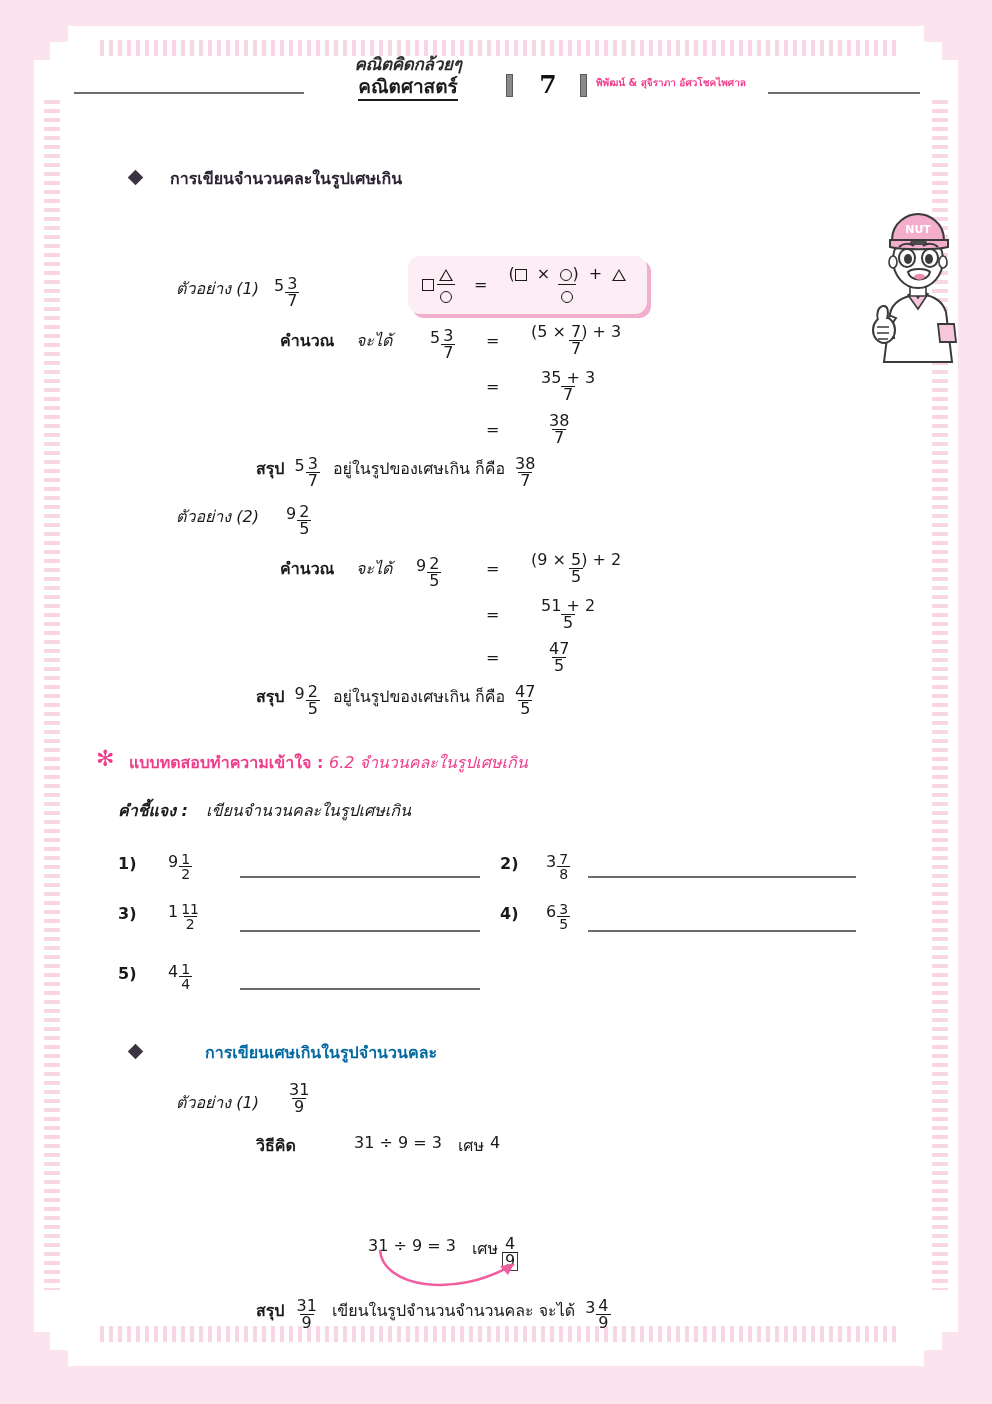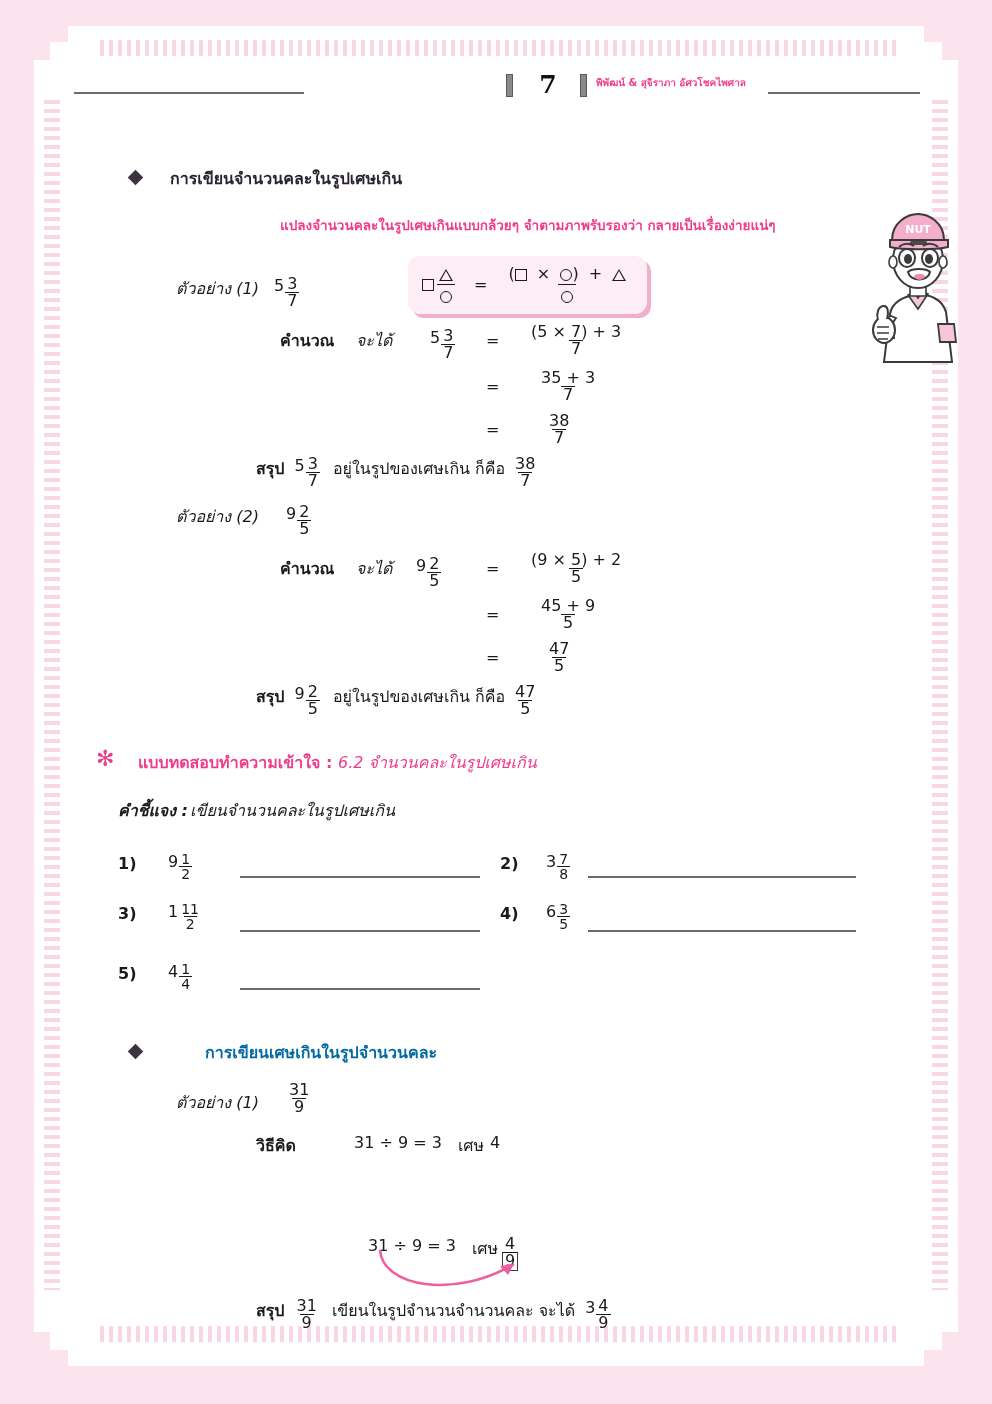--- a/index.html
+++ b/index.html
@@ -270,20 +270,24 @@
   <div class="ticks-h ticks-bottom"></div>
   <div class="ticks-v ticks-left"></div>
   <div class="ticks-v ticks-right"></div>
 </div>
 
 <div class="content">
 
   <div class="header">
     <div class="hdr-rule-left"></div>
     <div class="hdr-rule-right"></div>
+    <div class="hdr-brand">
+      <div class="brand-script">คณิตคิดกล้วยๆ</div>
+      <div class="brand-main">คณิตศาสตร์</div>
+    </div>
     <div class="hdr-bar hdr-bar-1"></div>
     <div class="hdr-pageno">7</div>
     <div class="hdr-bar hdr-bar-2"></div>
     <div class="hdr-authors">พิพัฒน์ &amp; สุจิราภา อัศวโชคไพศาล</div>
   </div>
 
   <div class="mascot">
     <svg width="120" height="160" viewBox="0 0 120 160">
 
       <path d="M32 108 C34 96 46 90 58 89 C72 88 84 93 88 106 L94 156 L26 156 Z" fill="#ffffff" stroke="#3a3a3a" stroke-width="2"></path>
@@ -323,21 +327,20 @@
       <path d="M65 40 C69 37 76 37 80 41" stroke="#3a3a3a" stroke-width="2" fill="none"></path>
 
       <path d="M50 66 C54 62 68 62 72 66 C70 76 52 76 50 66 Z" fill="#ffffff" stroke="#3a3a3a" stroke-width="2"></path>
       <path d="M56 70 C59 67 65 67 67 70 C66 75 57 75 56 70 Z" fill="#f08dae"></path>
     </svg>
   </div>
 
   <div class="diamond" style="left:62px; top:116px;"></div>
   <div class="sec-head" style="left:102px; top:110px;">การเขียนจำนวนคละในรูปเศษเกิน</div>
 
-  <div class="pink-note" style="left:212px; top:158px;">แปลงจำนวนคละในรูปเศษเกินแบบกล้วยๆ จำตามภาพรับรองว่า กลายเป็นเรื่องง่ายแน่ๆ</div>
 
   <div class="inline-row ital" style="left:108px; top:220px; font-style:italic;">
     <span>ตัวอย่าง (1)</span>
   </div>
   <div class="inline-row" style="left:206px; top:220px;">
     <span>5</span>
     <span class="frac">
       <span class="n">3</span>
       <span class="d">7</span>
     </span>
@@ -431,21 +434,21 @@
   <div class="inline-row" style="left:460px; top:496px;">
     <span class="frac">
       <span class="n">(9 × 5) + 2</span>
       <span class="d">5</span>
     </span>
   </div>
 
   <div class="inline-row" style="left:418px; top:549px;">=</div>
   <div class="inline-row" style="left:470px; top:542px;">
     <span class="frac">
-      <span class="n">45 + 9</span>
+      <span class="n">51 + 2</span>
       <span class="d">5</span>
     </span>
   </div>
 
   <div class="inline-row" style="left:418px; top:592px;">=</div>
   <div class="inline-row" style="left:478px; top:585px;">
     <span class="frac">
       <span class="n">47</span>
       <span class="d">5</span>
     </span>
@@ -459,28 +462,28 @@
       <span class="d">5</span>
     </span>
     <span style="font-weight:normal; margin-left:12px;">อยู่ในรูปของเศษเกิน ก็คือ</span>
     <span class="frac" style="font-weight:normal; margin-left:8px;">
       <span class="n">47</span>
       <span class="d">5</span>
     </span>
   </div>
 
   <div class="asterisk" style="left:28px; top:692px;">✻</div>
-  <div class="pink-head" style="left:70px; top:694px;">
+  <div class="pink-head" style="left:61px; top:694px;">
     <span>แบบทดสอบทำความเข้าใจ :</span>
     <span class="ital">6.2 จำนวนคละในรูปเศษเกิน</span>
   </div>
 
   <div class="inline-row b" style="left:50px; top:742px;font-style:italic;">
     <span>คำชี้แจง :</span>
-    <span style="font-weight:normal; margin-left:2px;">เขียนจำนวนคละในรูปเศษเกิน</span>
+    <span style="font-weight:normal; margin-left:18px;">เขียนจำนวนคละในรูปเศษเกิน</span>
   </div>
 
   <div class="inline-row b" style="left:50px; top:798px;">1)</div>
   <div class="inline-row" style="left:100px; top:796px;">
     <span>9</span>
     <span class="frac sm">
       <span class="n">1</span>
       <span class="d">2</span>
     </span>
   </div>

